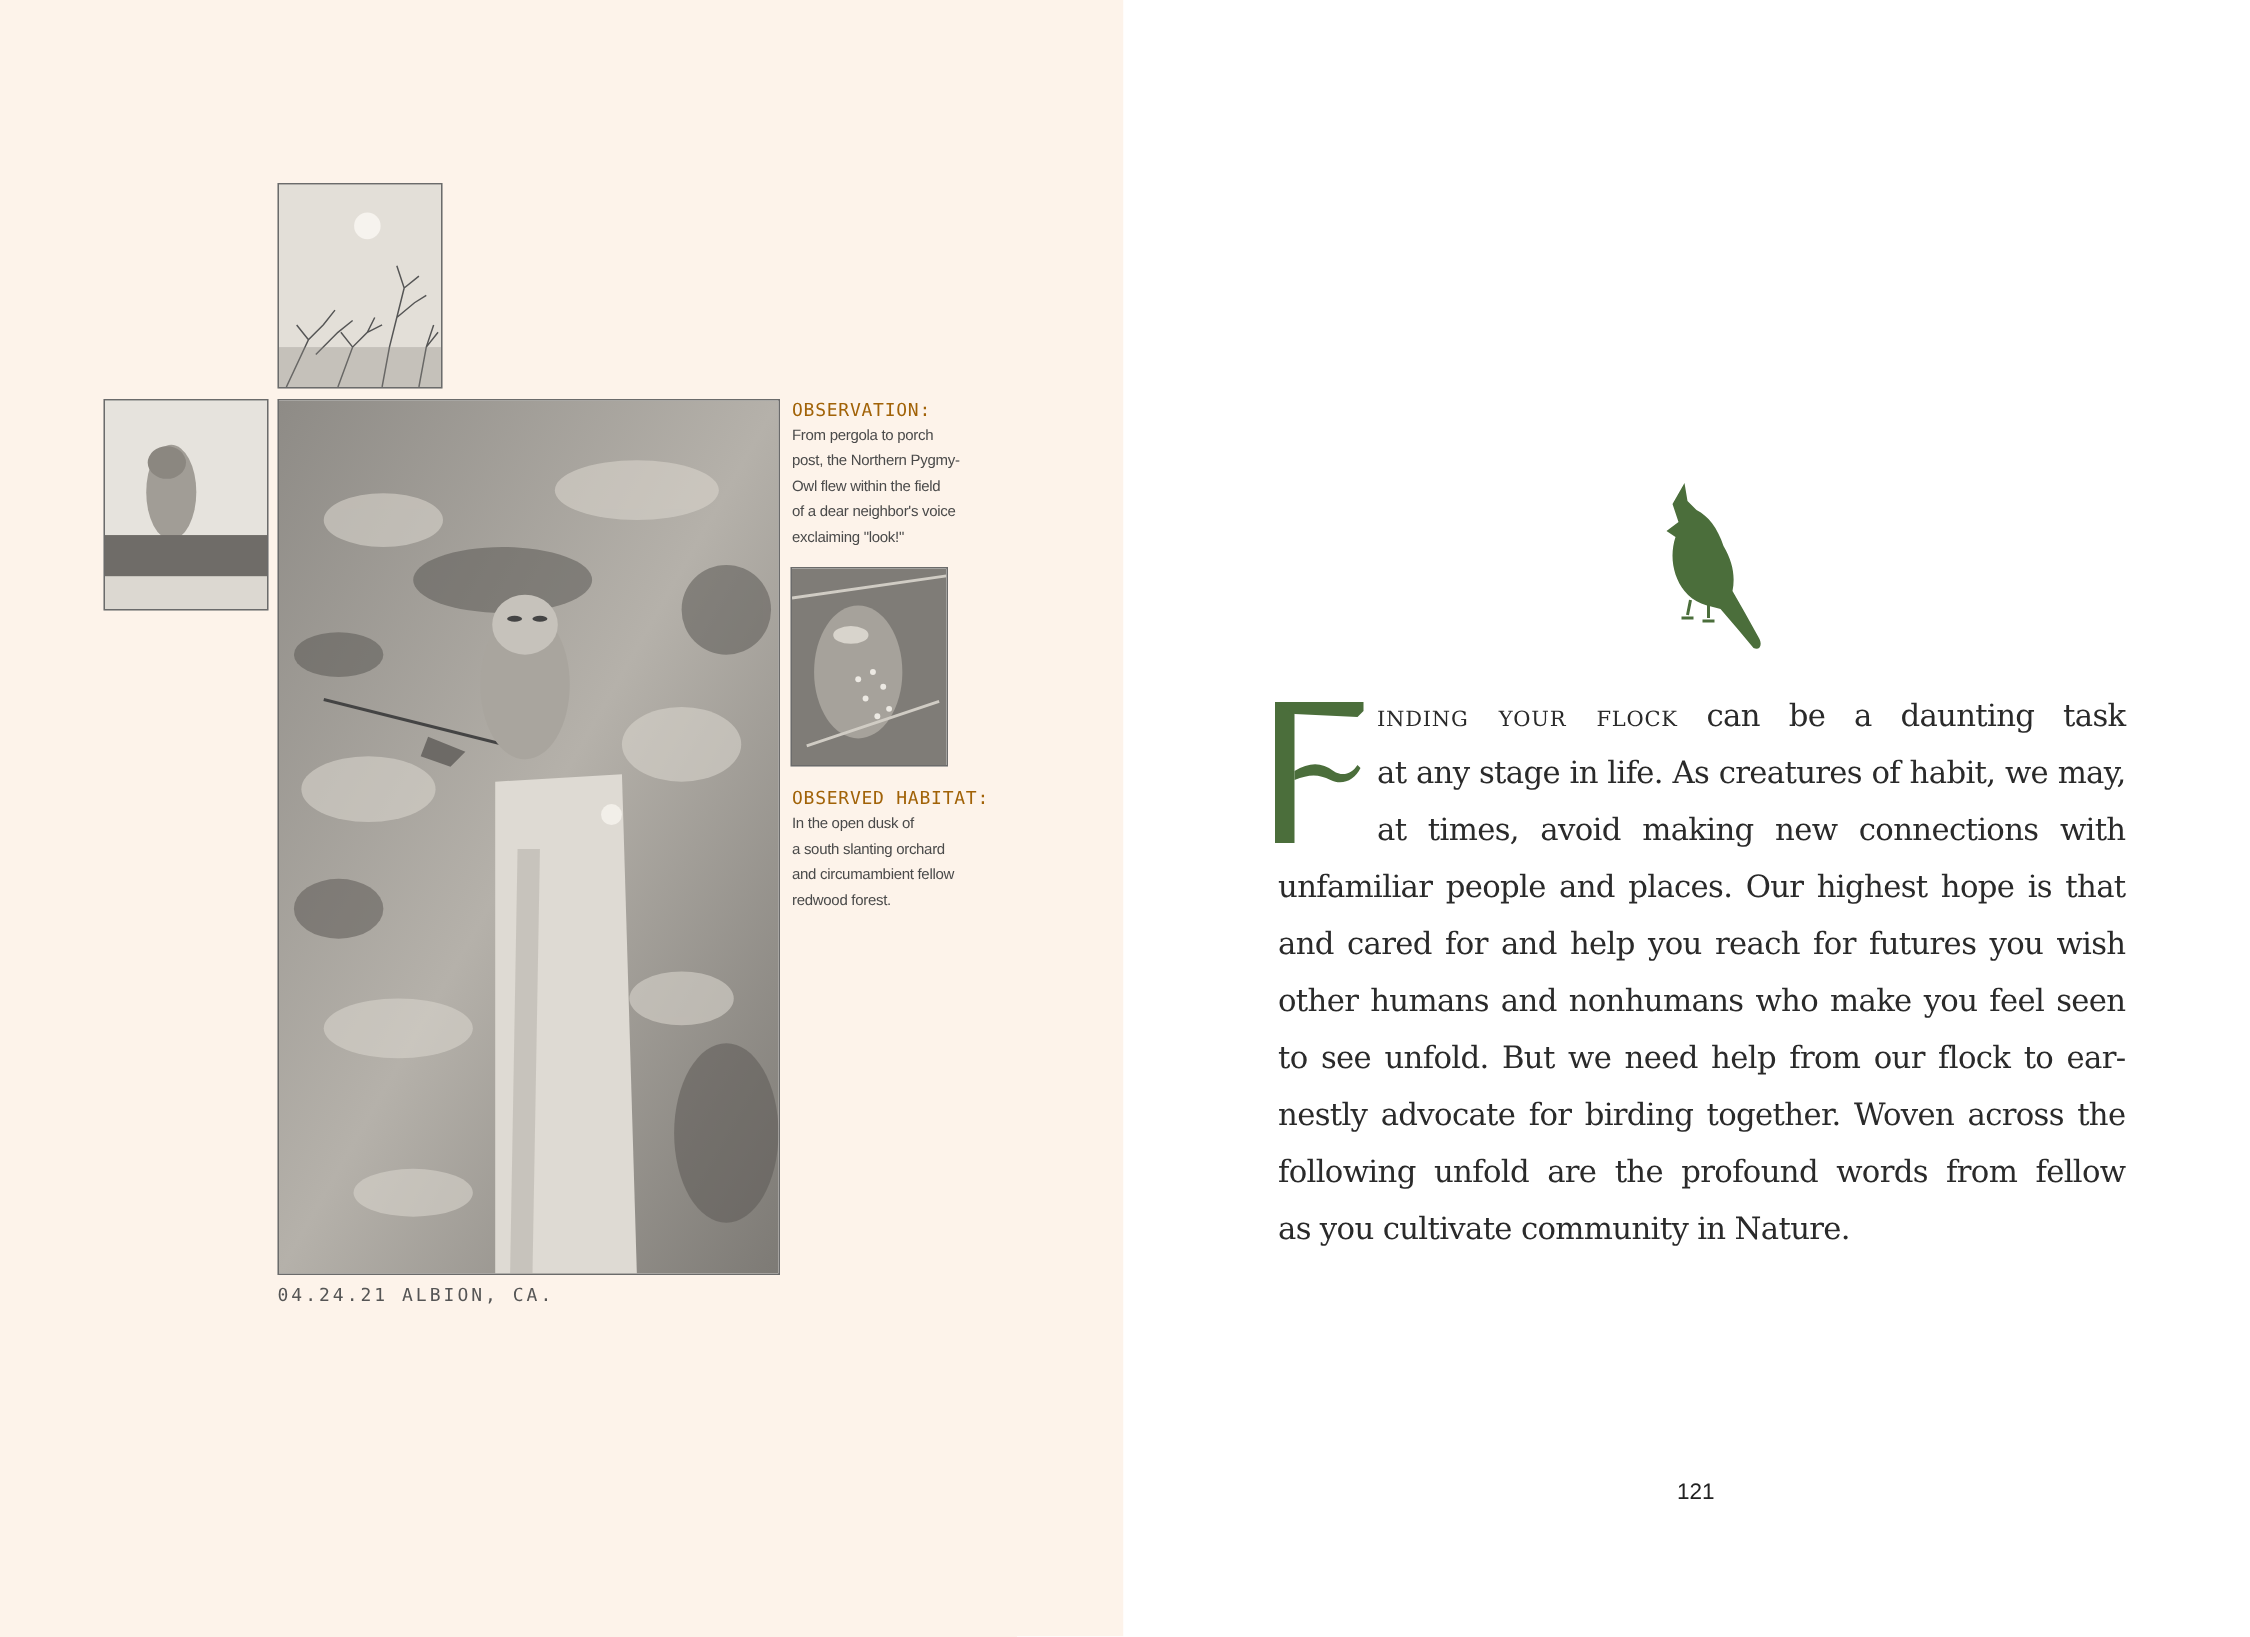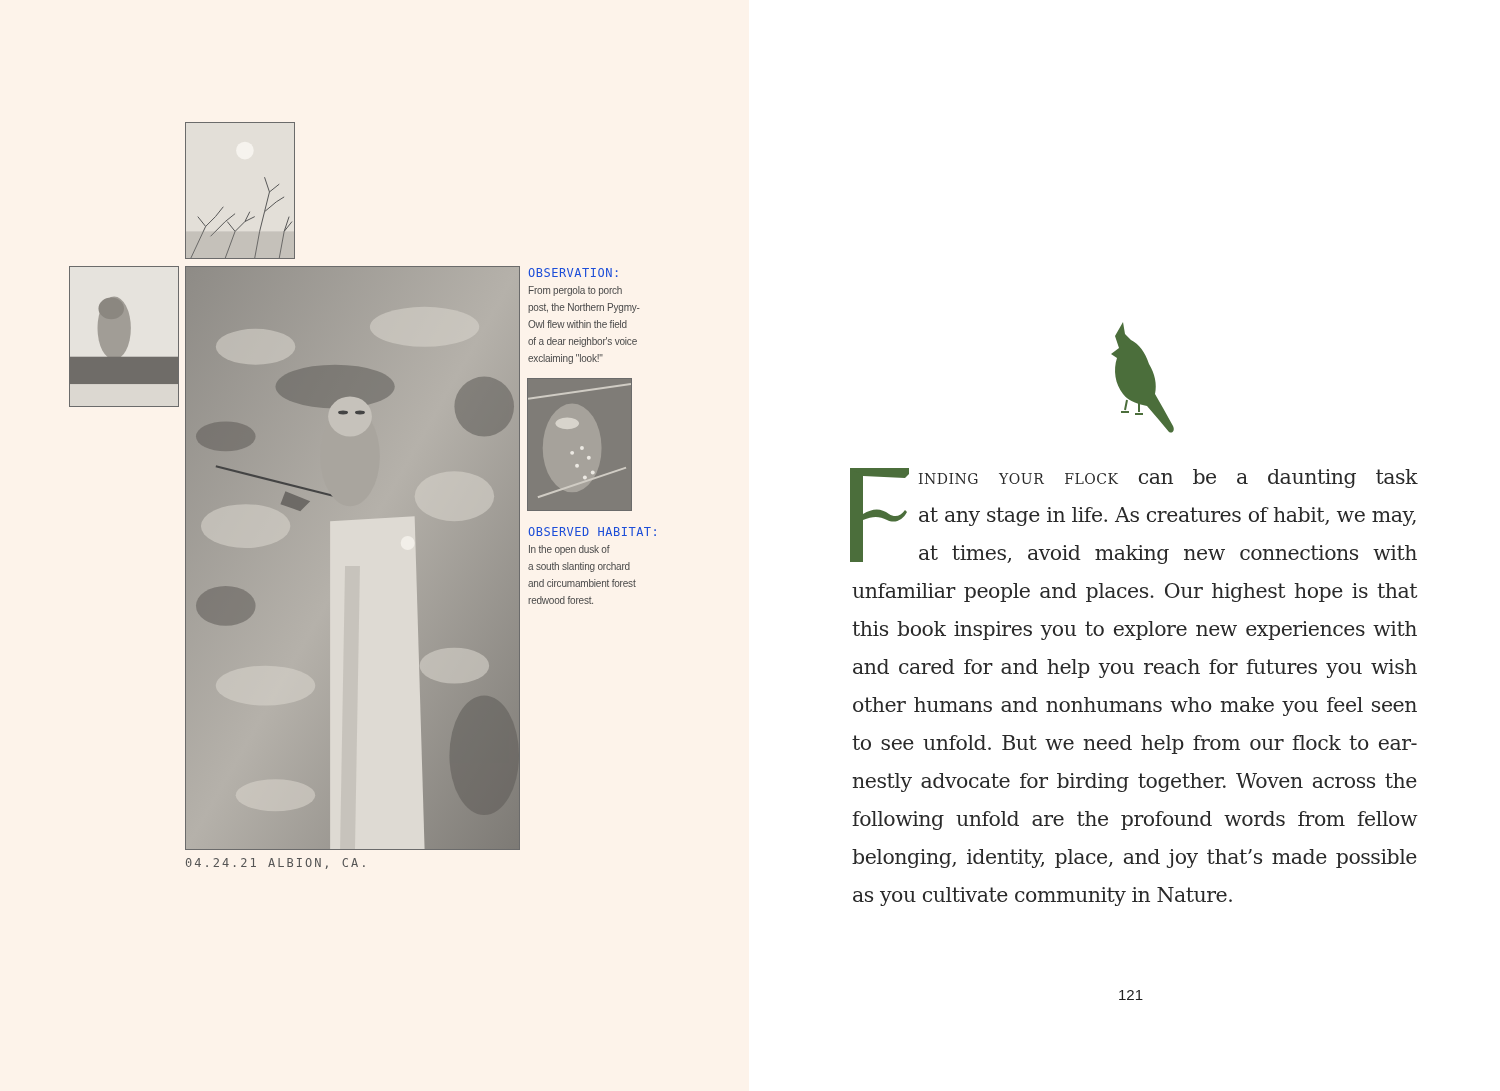--- a/index.html
+++ b/index.html
@@ -2,21 +2,21 @@
 <html><head>
 <meta charset="utf-8">
 <style>
   html, body { margin:0; padding:0; }
   body { width:1500px; height:1091px; position:relative; overflow:hidden; background:#ffffff; }
   .left-page { position:absolute; left:0; top:0; width:749px; height:1091px; background:#fdf3ea; }
   .right-page { position:absolute; left:749px; top:0; width:751px; height:1091px; background:#ffffff; }
   .sketch { position:absolute; border:1px solid #6b6b6b; box-sizing:border-box; overflow:hidden; background:#e9e6e0; }
   .sketch svg { width:100%; height:100%; display:block; }
   .caption { position:absolute; font-family:"Liberation Sans", sans-serif; color:#4a4a4a; }
-  .caption .heading { font-family:"DejaVu Sans Mono", monospace; font-size:12px; letter-spacing:0.5px; color:#1d4ed8; display:block; margin-bottom:2px; }
+  .caption .heading { font-family:"DejaVu Sans Mono", monospace; font-size:12px; letter-spacing:0.5px; color:#a16207; display:block; margin-bottom:2px; }
   .caption .body { font-size:10px; line-height:17px; display:block; letter-spacing:-0.2px; }
   .caption .line { display:block; white-space:nowrap; }
   .dateline { position:absolute; left:185px; top:856px; font-family:"DejaVu Sans Mono", monospace; font-size:12px; letter-spacing:2px; color:#555;text-align:right; }
   .cardinal { position:absolute; left:1105px; top:322px; width:72px; height:114px; }
   .text-block { position:absolute; left:852px; top:458px; width:565px; font-family:"DejaVu Serif", serif; font-size:20.5px; color:#2a2a2a; }
   .text-block .tline { display:block; height:38px; line-height:38px; white-space:nowrap; text-align:justify; text-align-last:justify; letter-spacing:-0.45px; }
   .text-block .tline.last { text-align-last:left; }
   .text-block .indent { padding-left:66px; }
   .dropcap { position:absolute; left:849px; top:464px; width:62px; height:100px; }
   .smallcaps { font-variant:small-caps; letter-spacing:0.5px; }
@@ -118,21 +118,21 @@
       <span class="line">of a dear neighbor's voice</span>
       <span class="line">exclaiming "look!"</span>
     </span>
   </div>
 
   <div class="caption" style="left:528px; top:525px; width:160px;">
     <span class="heading">OBSERVED HABITAT:</span>
     <span class="body">
       <span class="line">In the open dusk of</span>
       <span class="line">a south slanting orchard</span>
-      <span class="line">and circumambient forest</span>
+      <span class="line">and circumambient fellow</span>
       <span class="line">redwood forest.</span>
     </span>
   </div>
 
   <div class="dateline">04.24.21 ALBION, CA.</div>
 </div>
 
 <div class="right-page"></div>
 
 <svg class="cardinal" viewBox="0 0 72 114">
@@ -145,23 +145,21 @@
   <rect x="1" y="4" width="13" height="94" fill="#4b6e3b"></rect>
   <path fill="#4b6e3b" d="M1 4 L60 4 L60 10 L56 14 L14 12 Z"></path>
   <path fill="#4b6e3b" d="M14 50 C24 44 32 44 40 50 C46 54 52 52 56 46 L58 48 C54 56 46 60 38 56 C30 52 24 52 14 56 Z"></path>
 </svg>
 
 <div class="text-block">
   <span class="tline indent"><span class="smallcaps">inding your flock</span><span> can be a daunting task</span></span>
   <span class="tline indent">at any stage in life. As creatures of habit, we may,</span>
   <span class="tline indent">at times, avoid making new connections with</span>
   <span class="tline">unfamiliar people and places. Our highest hope is that</span>
-  <span class="tline">this book inspires you to explore new experiences with</span>
   <span class="tline">and cared for and help you reach for futures you wish</span>
   <span class="tline">other humans and nonhumans who make you feel seen</span>
   <span class="tline">to see unfold. But we need help from our flock to ear-</span>
   <span class="tline">nestly advocate for birding together. Woven across the</span>
   <span class="tline">following unfold are the profound words from fellow</span>
-  <span class="tline">belonging, identity, place, and joy that’s made possible</span>
   <span class="tline last">as you cultivate community in Nature.</span>
 </div>
 
 <div class="page-number">121</div>
 
 </body></html>

